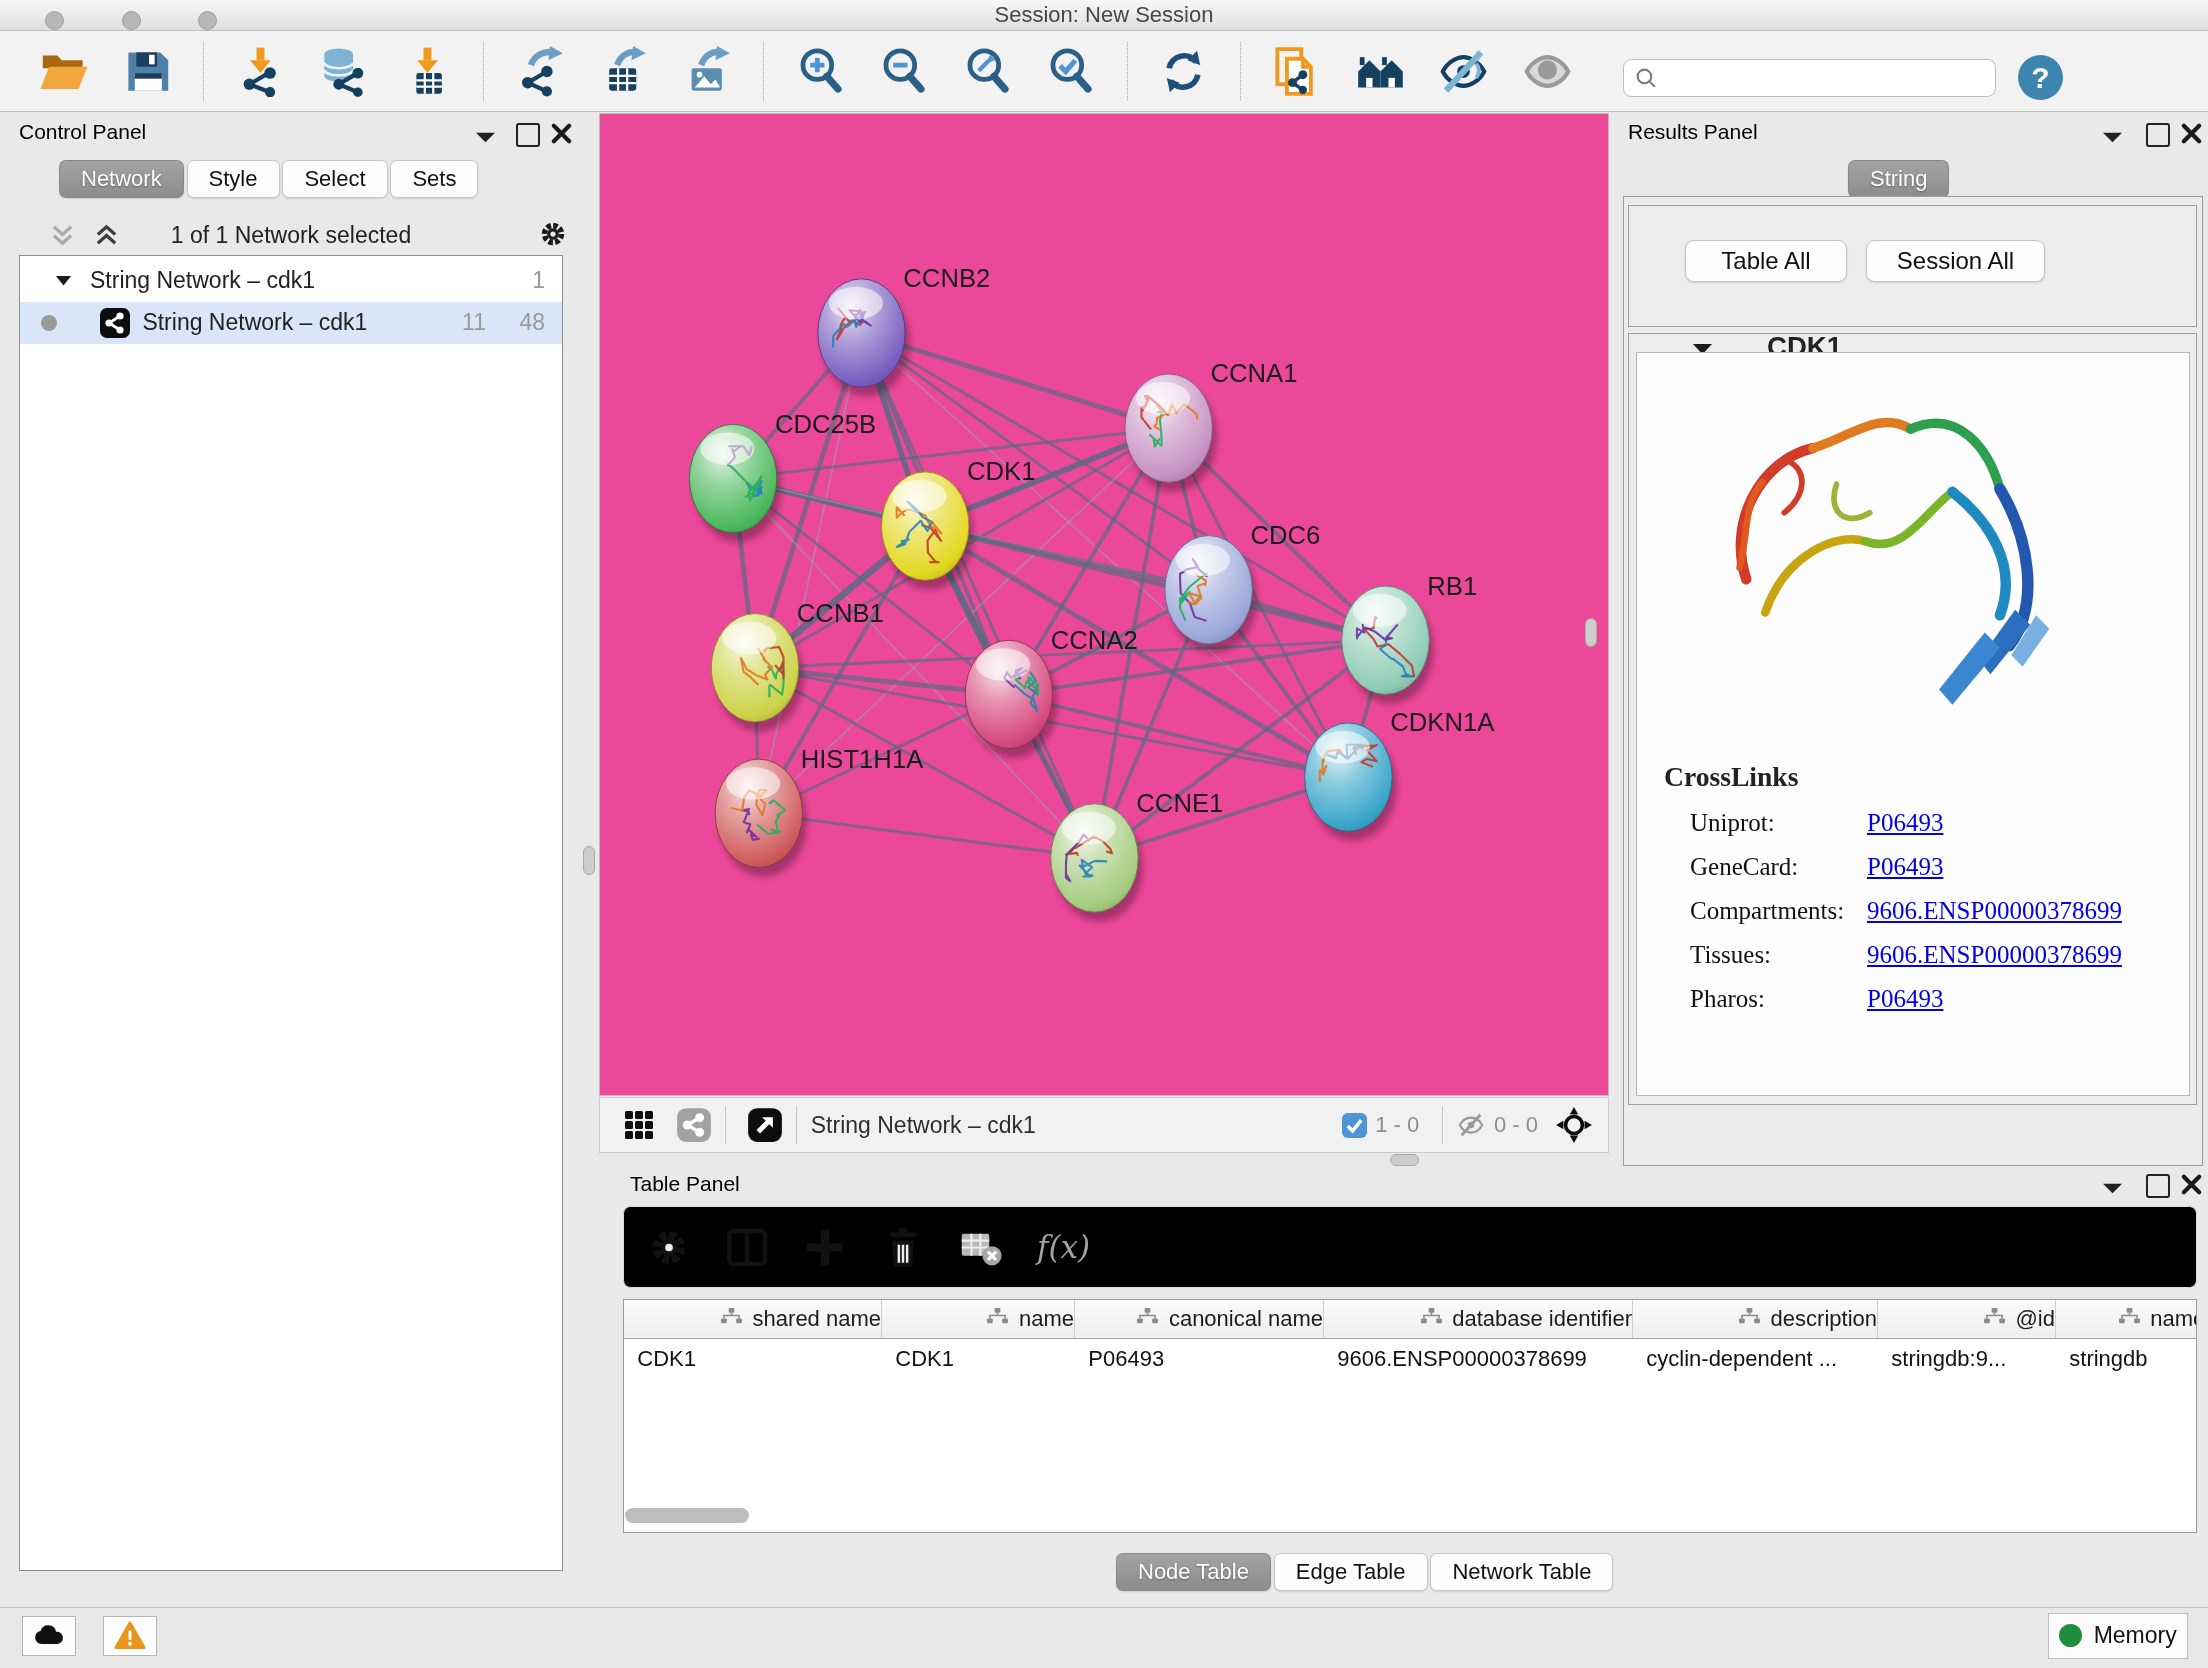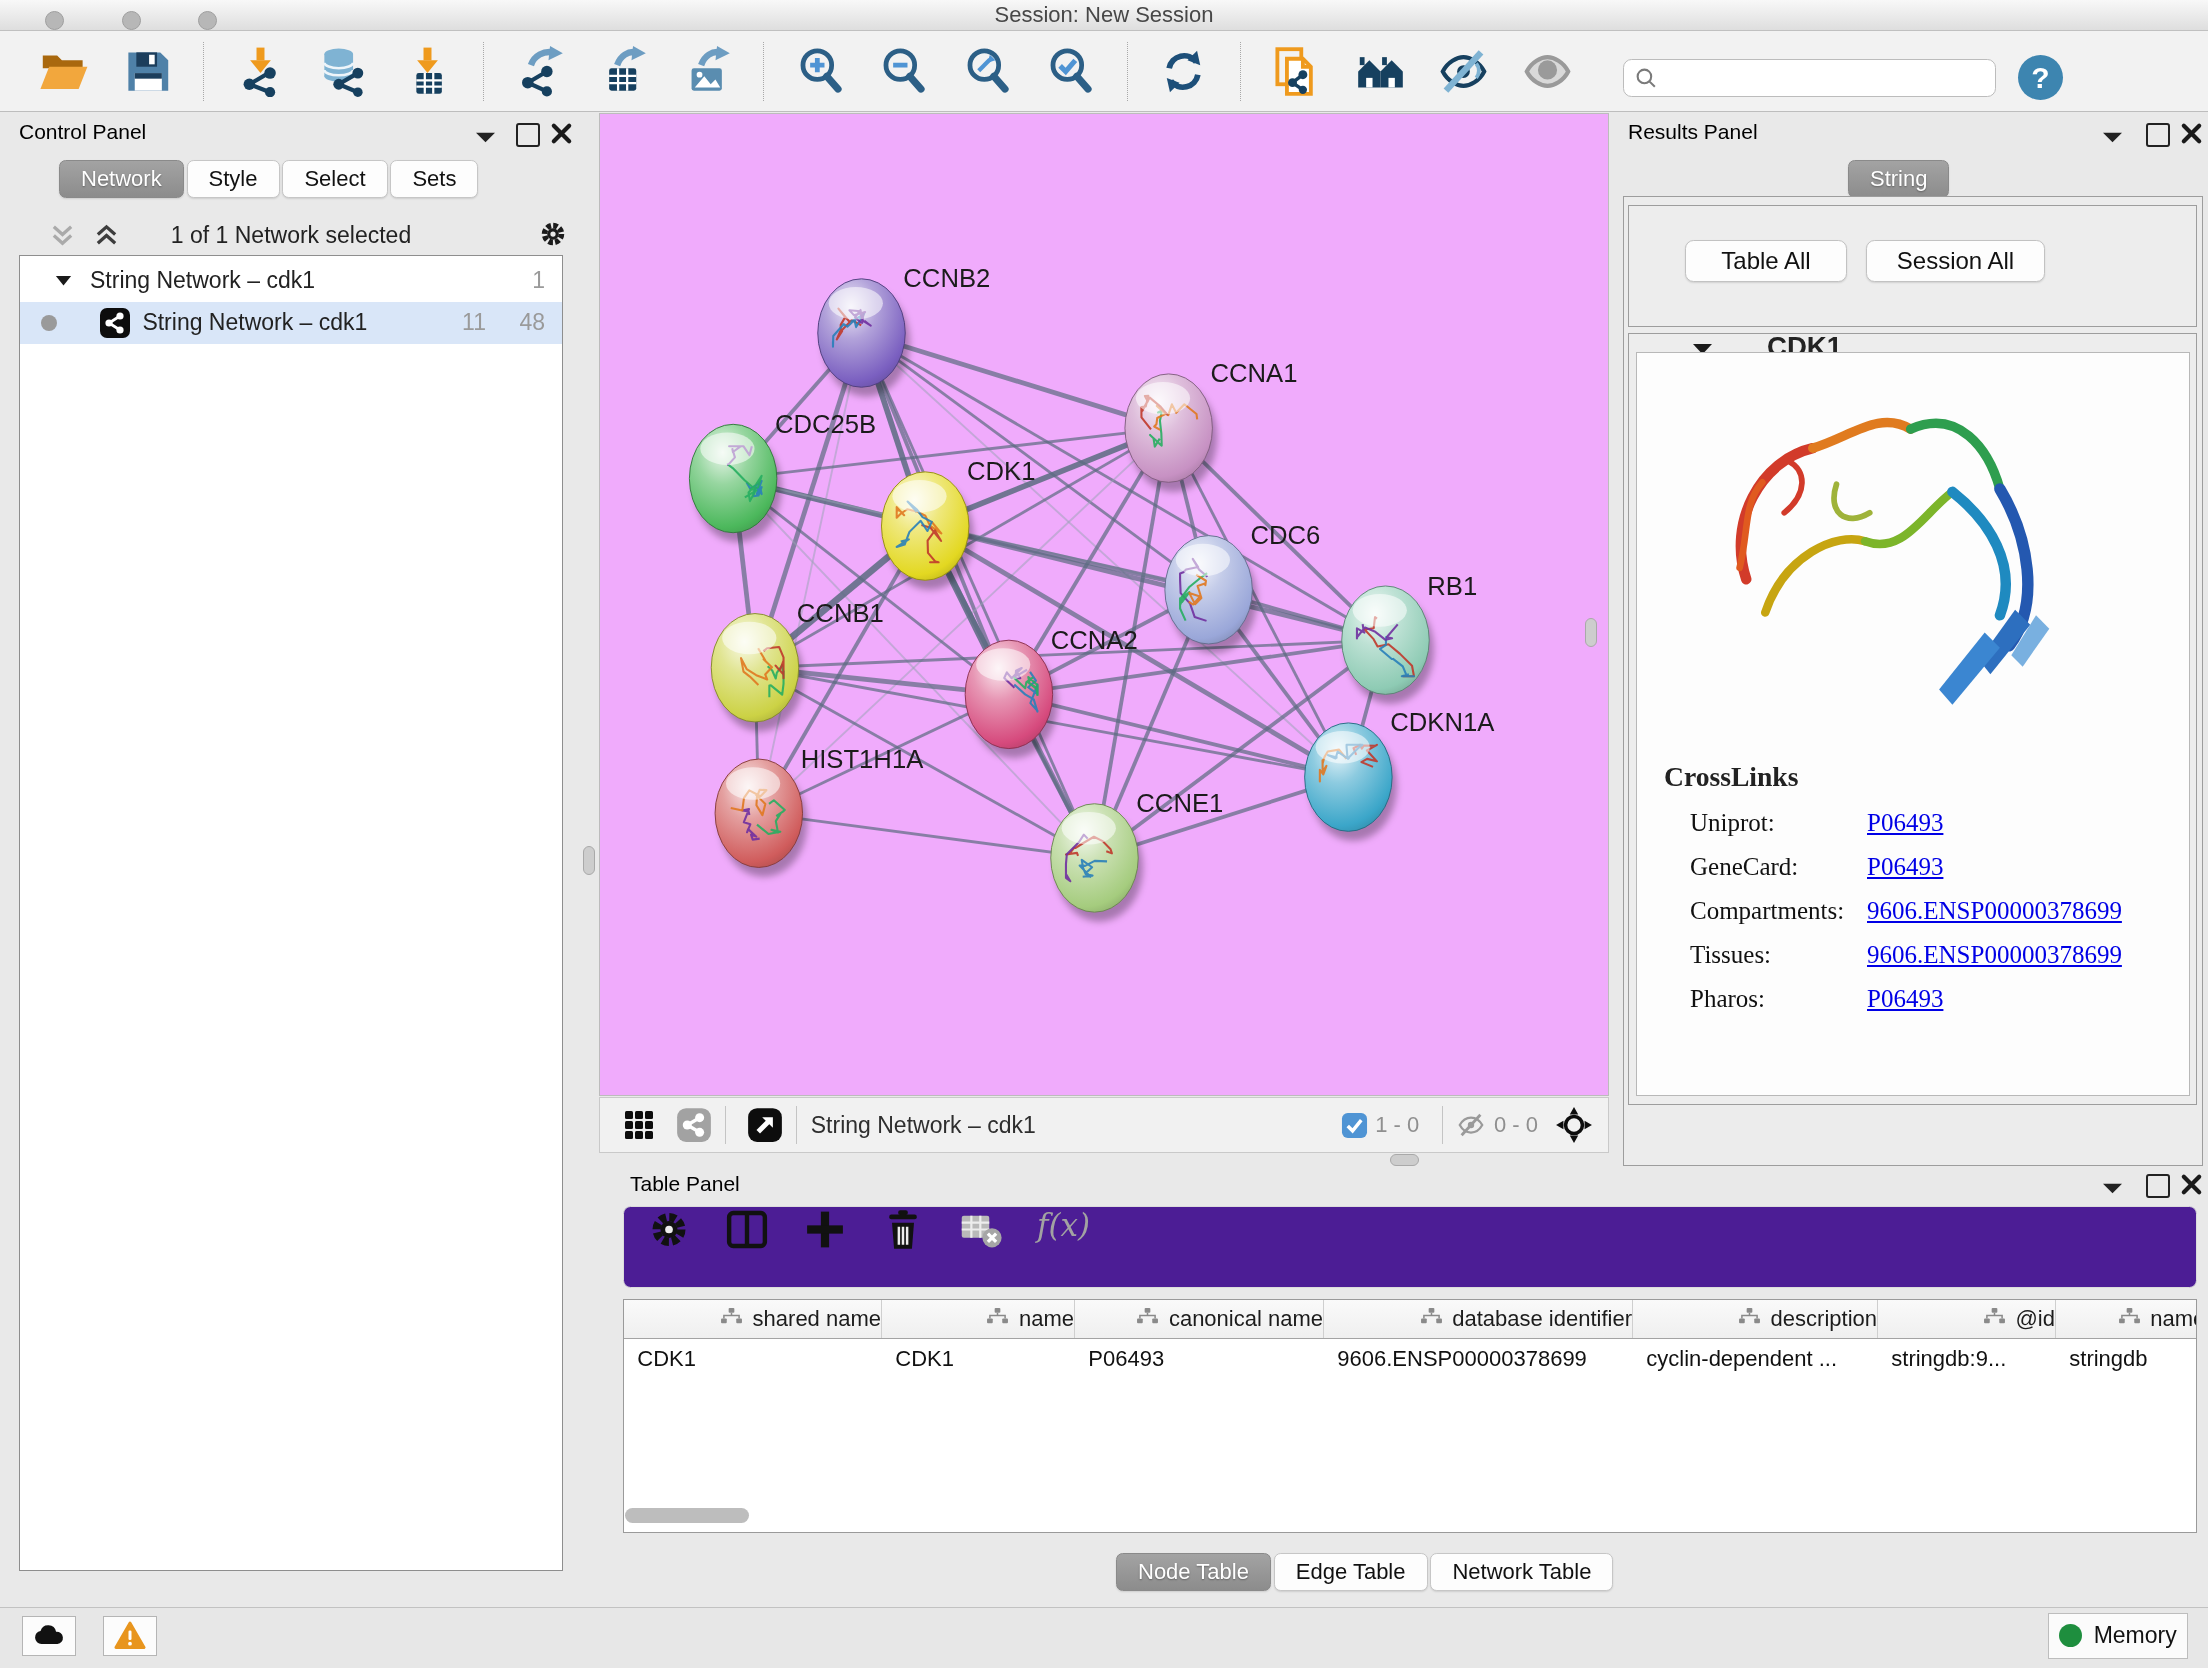--- a/index.html
+++ b/index.html
@@ -41,21 +41,21 @@
                text-shadow:0 1px 1.9px rgba(0,0,0,.35);}
   .cp-tree{left:19px;top:255px;width:544px;height:1316px;background:#fff;border:1.9px solid #8e8e8e;
            box-sizing:border-box;}
   .tree-row{position:relative;height:42px;display:flex;align-items:center;font-size:23px;}
   .tree-row.sel{background:#d9e6f8;}
   .tree-count{position:absolute;color:#9a9a9a;font-size:23px;}
   .status-row{left:19px;top:219px;width:544px;height:32px;}
   .status-text{position:absolute;left:0;top:2.9px;width:100%;text-align:center;font-size:23px;color:#222;}
 
   
-  .net-canvas{left:599px;top:113px;width:1010px;height:983px;background:#f0abfc;border:1px solid #bcbcbc;
+  .net-canvas{left:599px;top:113px;width:1010px;height:983px;background:#ec4899;border:1px solid #bcbcbc;
               box-sizing:border-box;}
   .net-footer{left:599px;top:1097px;width:1010px;height:56px;background:#f1f1f1;
               border:1px solid #c9c9c9;box-sizing:border-box;display:flex;align-items:center;}
   .nf-sep{height:38px;border-left:1px solid #c4c4c4;margin:0 13.3px;}
   .nf-title{font-size:23px;color:#2e2e2e;}
   .nf-count{font-size:22px;color:#8f8f8f;margin:0 9.5px 0 7.6px;}
 
   .grip-v{width:12.4px;height:28.5px;border-radius:6.7px;background:#cdcdcd;border:1px solid #a9a9a9;box-sizing:border-box;}
   .grip-h{width:28.5px;height:12.4px;border-radius:6.7px;background:#cdcdcd;border:1px solid #a9a9a9;box-sizing:border-box;}
 
@@ -65,22 +65,22 @@
           display:flex;align-items:center;justify-content:center;font-size:24px;color:#111;
           box-shadow:0 1px 1.9px rgba(0,0,0,.12);}
   .rp-inner{left:1636px;top:352px;width:554px;height:744px;background:#fdfdfd;border:1px solid #b8b8b8;
             box-sizing:border-box;}
   .serif{font-family:"Liberation Serif","DejaVu Serif",serif;}
   .cl-row{display:flex;height:44px;align-items:center;}
   .cl-label{width:177px;font-size:25px;color:#111;}
   .cl-link{font-size:25px;color:#0000e6;text-decoration:underline;cursor:pointer;}
 
   
-  .tp-toolbar{left:623px;top:1206px;width:1574px;height:82px;background:#4c1d95;border:1px solid #dcdcdc;
-              border-radius:7.6px;box-sizing:border-box;display:flex;align-items:flex-start;gap:34px;padding-left:23px;}
+  .tp-toolbar{left:623px;top:1206px;width:1574px;height:82px;background:#000000;border:1px solid #dcdcdc;
+              border-radius:7.6px;box-sizing:border-box;display:flex;align-items:center;gap:34px;padding-left:23px;}
   .tp-toolbar .tbtn{width:44px;height:44px;}
   .tp-table{left:623px;top:1299px;width:1574px;height:234px;background:#fff;border:1px solid #9a9a9a;
             box-sizing:border-box;overflow:hidden;}
   .th-row{display:flex;height:38px;background:linear-gradient(#fafafa,#efefef);border-bottom:1px solid #a3a3a3;}
   .th-cell{display:flex;align-items:center;justify-content:flex-end;gap:9.5px;font-size:22px;color:#1c1c1c;
            border-right:1px solid #cfcfcf;box-sizing:border-box;flex:0 0 auto;overflow:hidden;white-space:nowrap;}
   .td-row{display:flex;height:40px;}
   .td-cell{font-size:22px;color:#111;padding:6.7px 0 0 13.3px;box-sizing:border-box;flex:0 0 auto;
            overflow:hidden;white-space:nowrap;}
   .hthumb{left:625px;top:1508px;width:124px;height:15px;border-radius:7.6px;background:#bdbdbd;}

